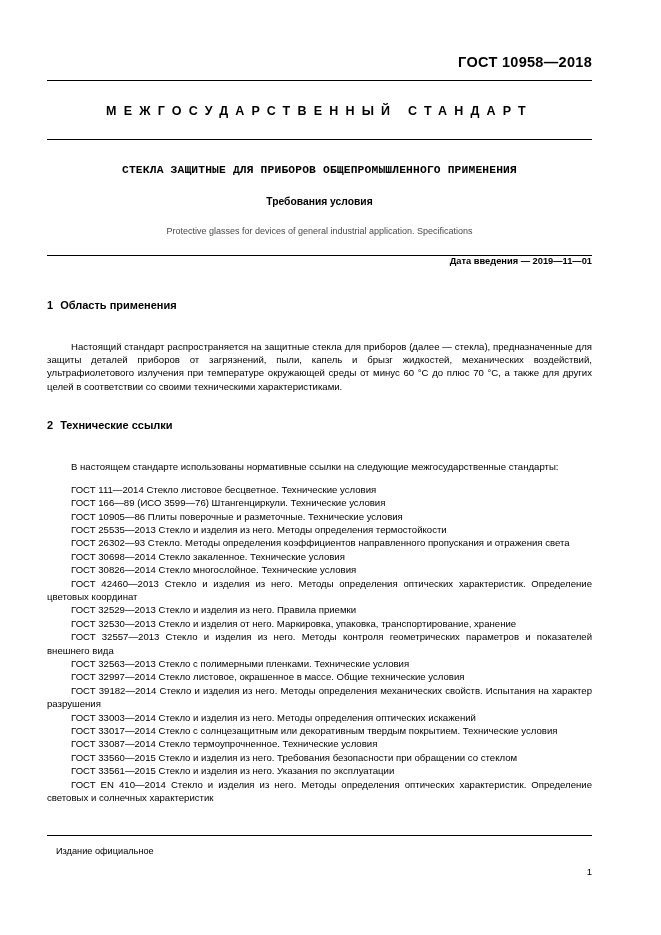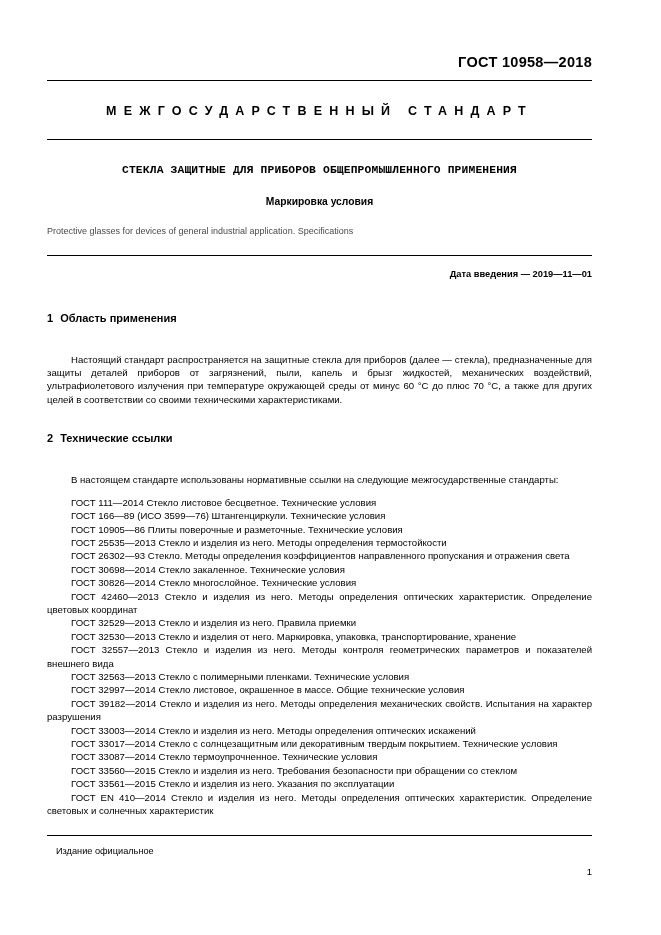--- a/index.html
+++ b/index.html
@@ -62,37 +62,36 @@
     line-height: 1.3;
     font-family: Liberation Mono, monospace;
   }
   .title-sub {
     text-align: center;
     font-size: 10.3px;
     font-weight: bold;
     margin-top: 18px;
   }
   .title-eng {
-    text-align: left;
+    text-align: center;
     font-size: 9px;
     color: #4a4a4a;
     margin-top: 19px;
     font-weight: normal;
   }
 
   .rule-after-title {
     border-bottom: 0.9px solid #000;
     margin-top: 19px;
   }
 
   .intro-date {
     text-align: right;
     font-size: 9.3px;
     font-weight: bold;
-    margin-top: 13px;
   }
 
   .section-head {
     font-size: 11px;
     font-weight: bold;
     margin-top: 33px;
     margin-bottom: 0;
   }
   .section-head .num {
     margin-right: 7px;
@@ -151,21 +150,21 @@
 
     <div class="doc-code">ГОСТ 10958—2018</div>
 
     <div class="rule-top"></div>
 
     <div class="std-word">МЕЖГОСУДАРСТВЕННЫЙ  СТАНДАРТ</div>
 
     <div class="rule-thin"></div>
 
     <div class="title-main">СТЕКЛА ЗАЩИТНЫЕ ДЛЯ ПРИБОРОВ ОБЩЕПРОМЫШЛЕННОГО ПРИМЕНЕНИЯ</div>
-    <div class="title-sub">Маркировка условия</div>
+    <div class="title-sub">Требования условия</div>
     <div class="title-eng">Protective glasses for devices of general industrial application. Specifications</div>
 
     <div class="rule-after-title"></div>
 
     <div class="intro-date">Дата введения — 2019—11—01</div>
 
     <div class="section-head">
       <span class="num">1</span><span>Область применения</span>
     </div>
     <div class="para indent">Настоящий стандарт распространяется на защитные стекла для приборов (далее — стекла), предназначенные для защиты деталей приборов от загрязнений, пыли, капель и брызг жидкостей, механических воздействий, ультрафиолетового излучения при температуре окружающей среды от минус 60 °С до плюс 70 °С, а также для других целей в соответствии со своими техническими характеристиками.</div>

